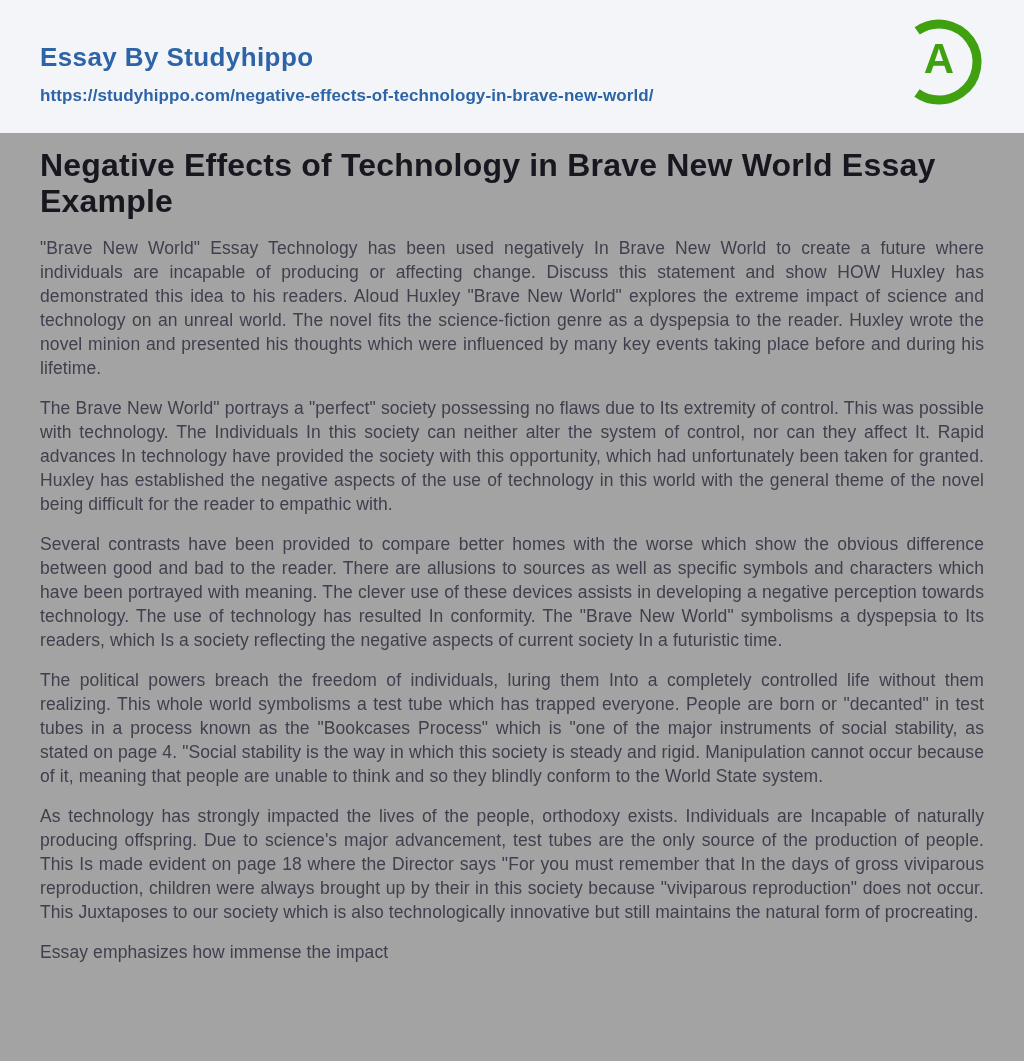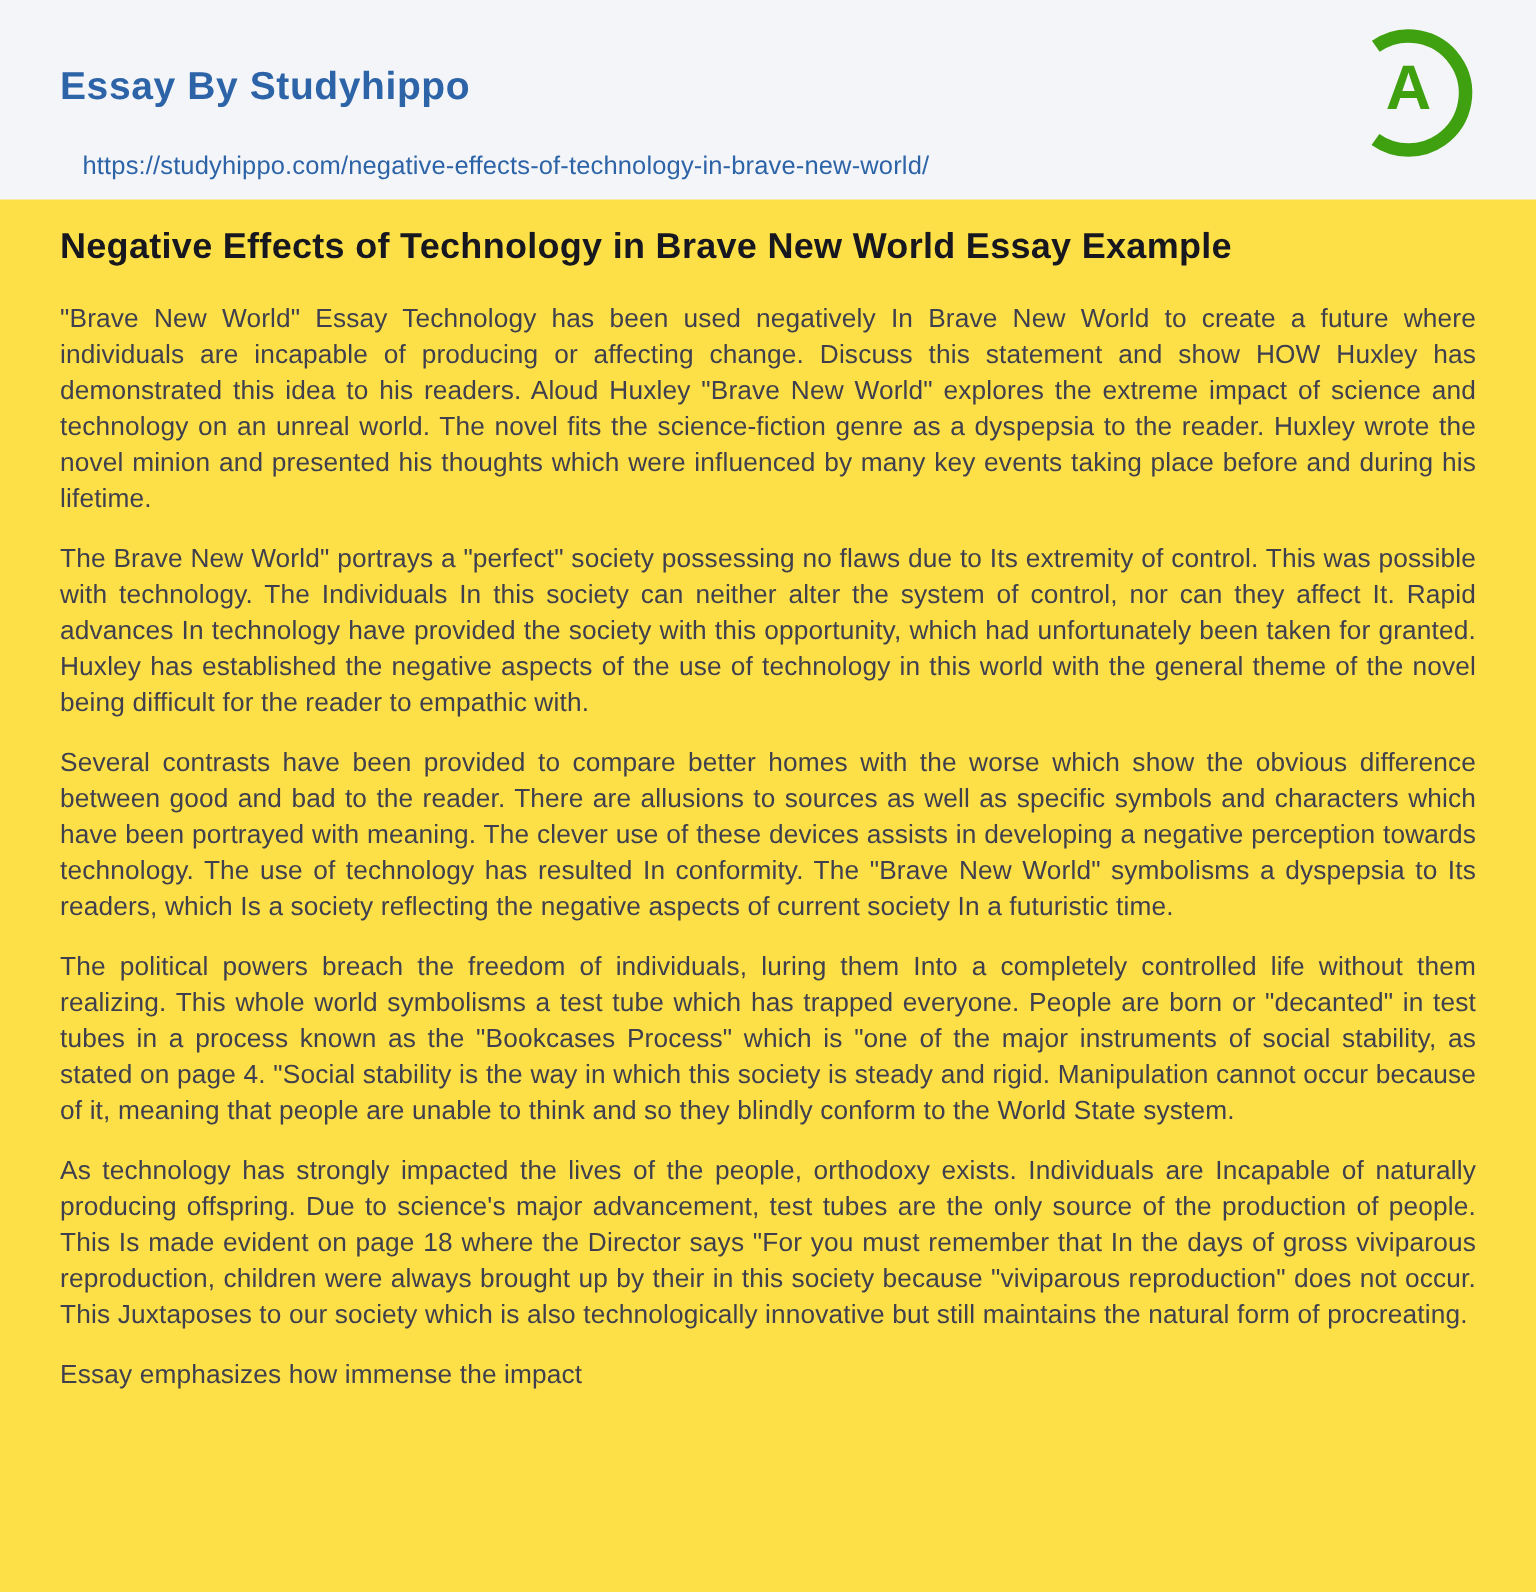--- a/index.html
+++ b/index.html
@@ -5,43 +5,43 @@
   * { box-sizing: border-box; }
   html, body { margin: 0; padding: 0; }
   body {
     width: 1024px;
     background: #ffffff;
     font-family: "Liberation Sans", sans-serif;
   }
   .page {
     width: 1024px;
     min-height: 1061px;
-    background: #fde047;
+    background: #a3a3a3;
   }
 
   
   .header {
     position: relative;
     height: 133px;
     background: #f4f5f9;
     padding: 42px 40px 0 40px;
   }
   .site-title {
     margin: 0 0 13px 0;
     color: #2d64a7;
     font-size: 26px;
     font-weight: 700;
     letter-spacing: 0.4px;
   }
   .page-url {
     display: inline-block;
-    margin: 15px;
+    margin: 0;
     color: #2d64a7;
     font-size: 17px;
-    font-weight: 400;
+    font-weight: 700;
     text-decoration: none;
     letter-spacing: 0.1px;
     text-align: right;
   }
   .logo {
     position: absolute;
     top: 16px;
     right: 38px;
     width: 90px;
     height: 94px;
@@ -52,21 +52,21 @@
     font-weight: 600;
   }
 
   
   .content {
     padding: 0 40px;
   }
   .article-title {
     margin: 14px 0 17px 0;
     color: #17171f;
-    font-size: 24px;
+    font-size: 32px;
     line-height: 36px;
     font-weight: 800;
     letter-spacing: 0.2px;
     max-width: 900px;
   }
   .para {
     margin: 0 0 16px 0;
     color: #3f3f4d;
     font-size: 17.5px;
     line-height: 24px;

